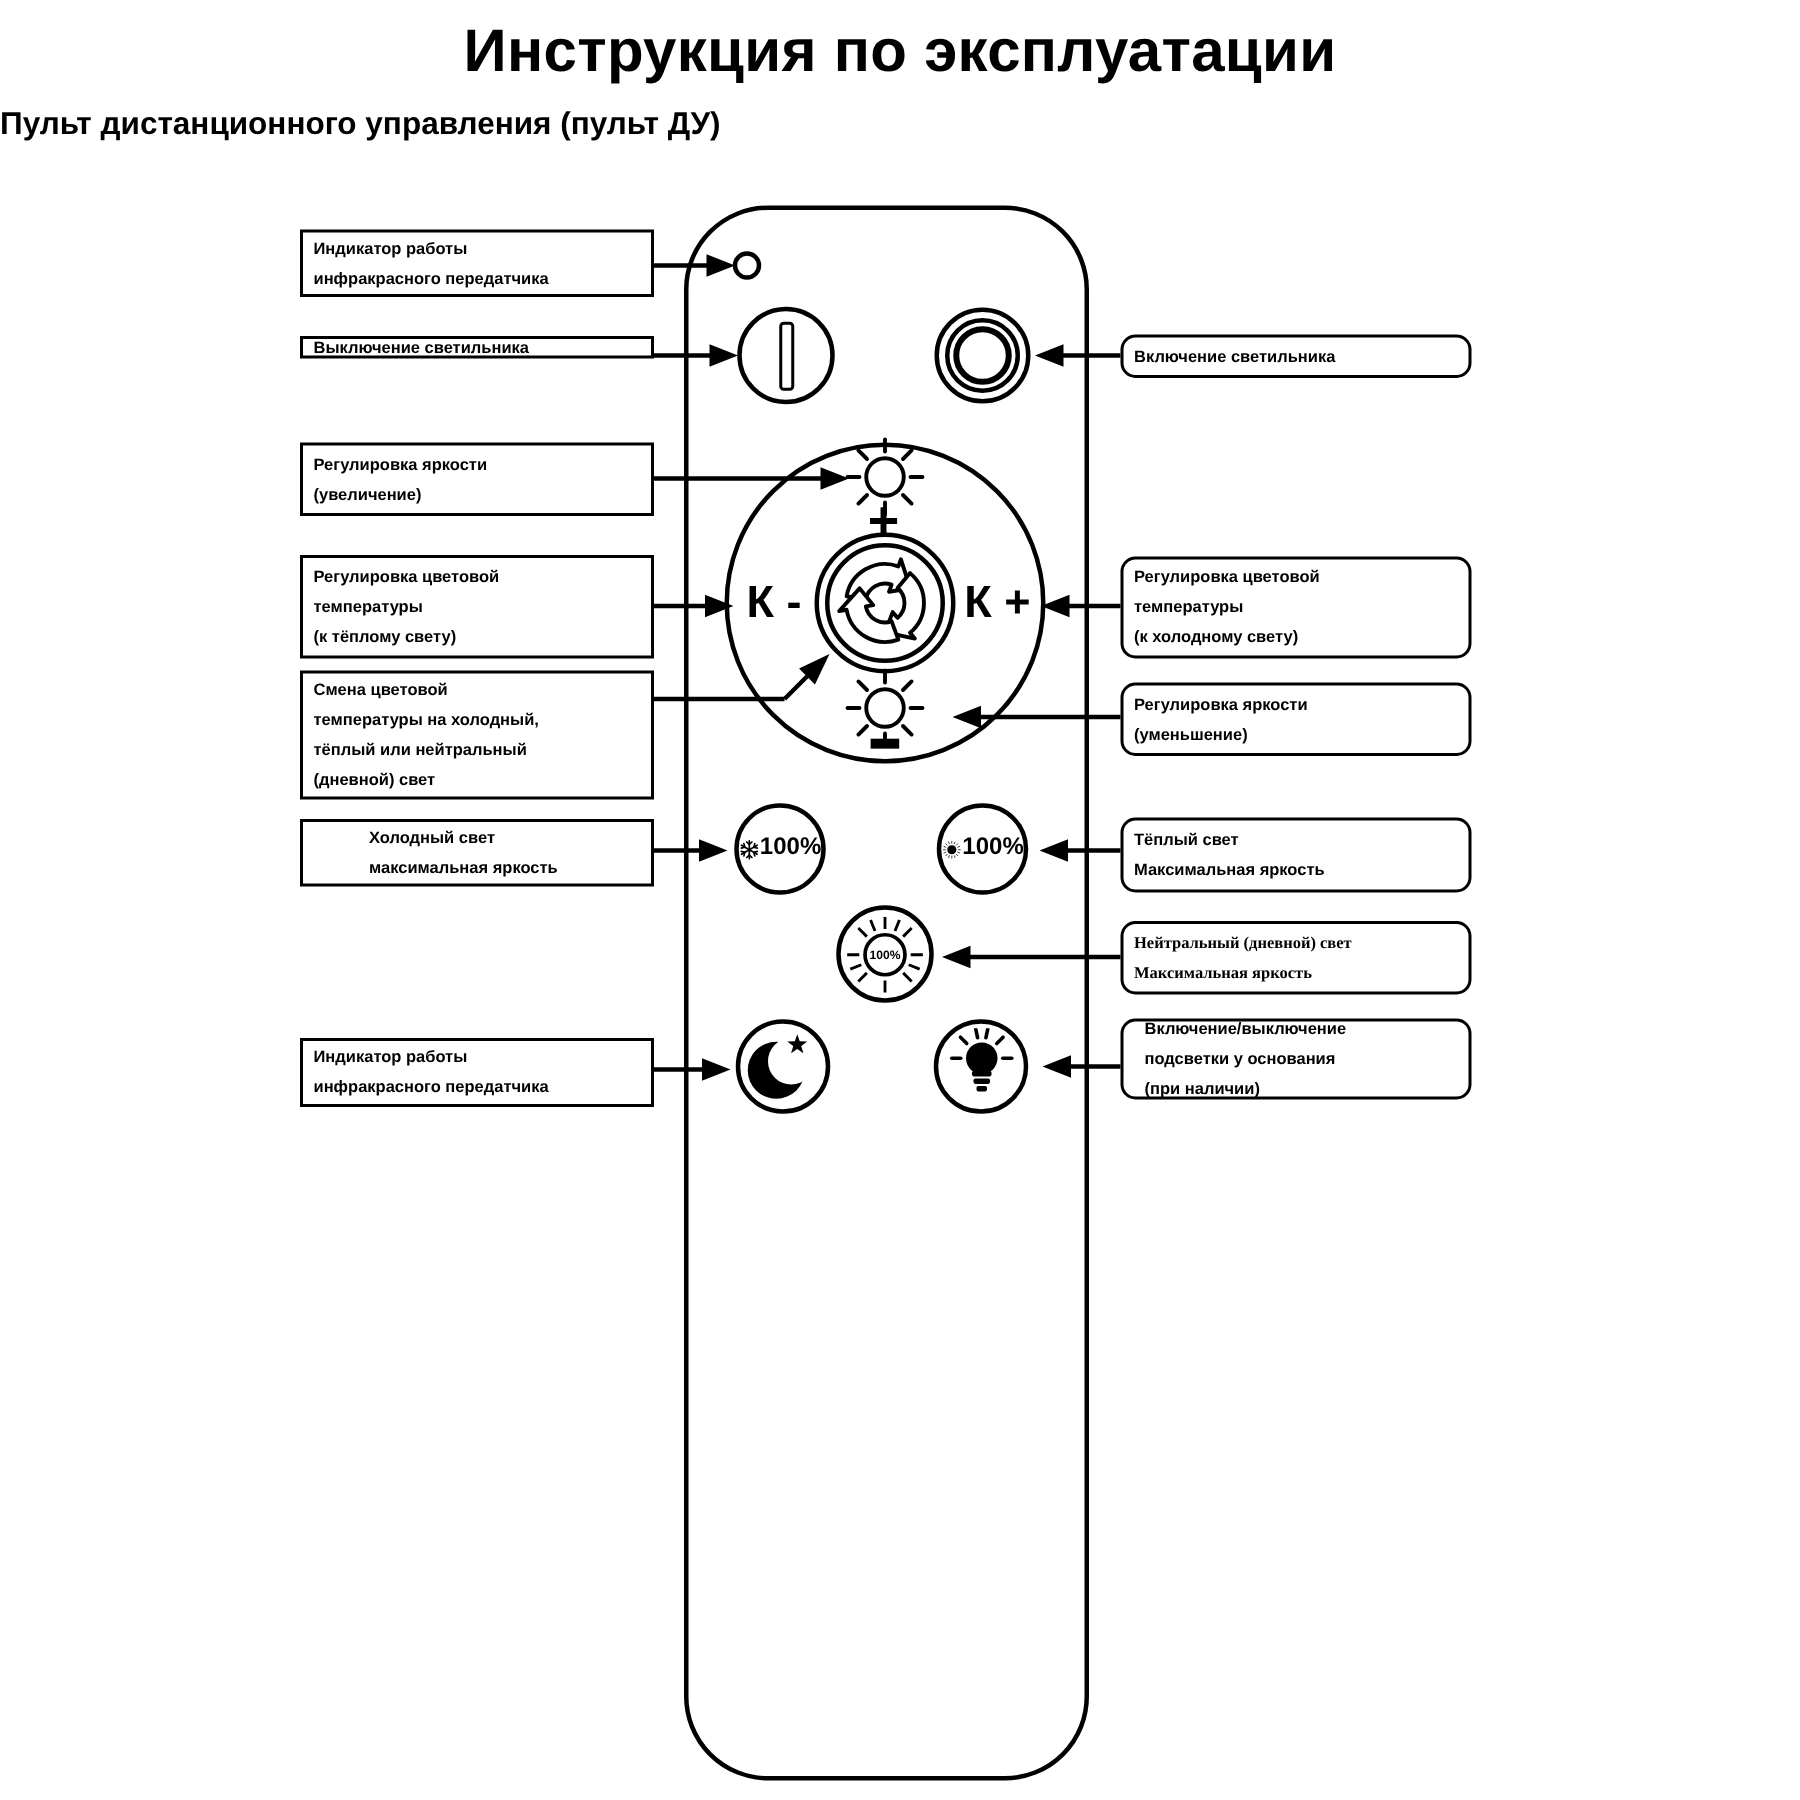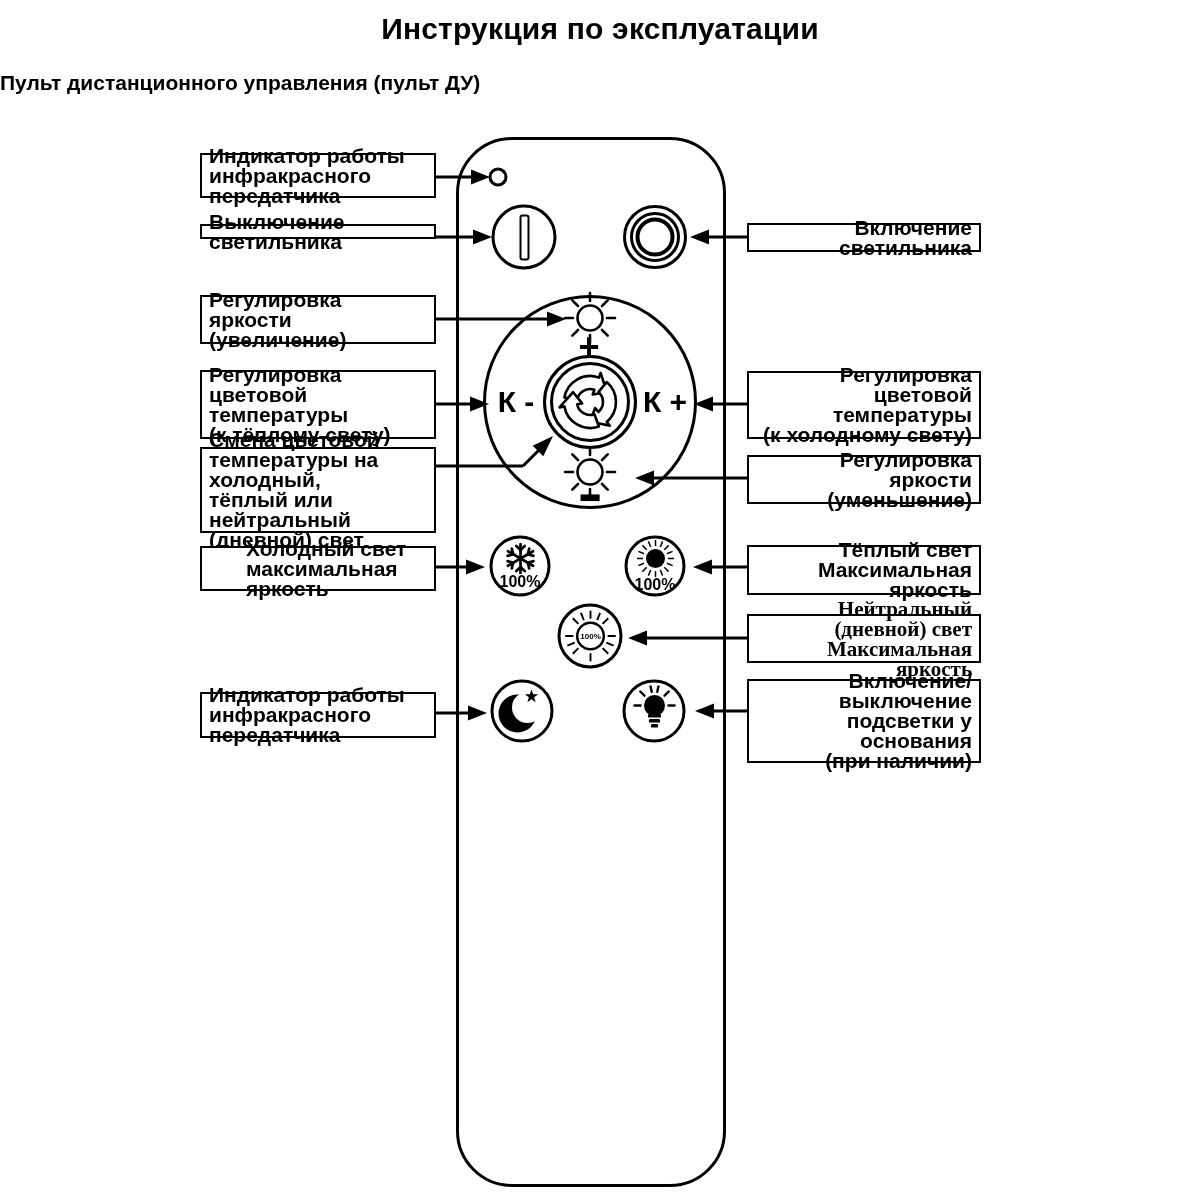--- a/index.html
+++ b/index.html
@@ -2,43 +2,43 @@
 <html><head>
 <meta charset="utf-8">
 <style>
   html,body{margin:0;padding:0;background:#ffffff;}
   .canvas{
     position:relative;width:1200px;height:1200px;background:#ffffff;color:#000;
     font-family:"Liberation Sans",sans-serif;overflow:hidden;
   }
   .page-title{
     position:absolute;top:12px;left:0;width:100%;text-align:center;
-    font-size:30px;font-weight:bold;letter-spacing:.2px;
+    font-size:40px;font-weight:bold;letter-spacing:.2px;
   }
   .page-subtitle{
     position:absolute;top:71px;left:0;width:100%;text-align:left;
     font-size:21px;font-weight:bold;
   }
   .callout{
     position:absolute;box-sizing:border-box;border:2.5px solid #000;background:#fff;
-    display:flex;align-items:center;font-weight:bold;font-size:21px;line-height:20px;
+    display:flex;align-items:center;font-weight:bold;font-size:11px;line-height:20px;
     padding:2px 7px;
   }
   .callout span{white-space:pre-line;display:block;width:100%;}
   .callout.left{left:200px;width:236px;text-align:left;}
-  .callout.right{left:747px;width:234px;text-align:right;justify-content:flex-end;}
+  .callout.right{left:747px;width:234px;justify-content:flex-end;border-radius:10px;}
   .remote{
     position:absolute;left:456px;top:137px;width:270px;height:1050px;
     box-sizing:border-box;border:3px solid #000;border-radius:56px;background:transparent;
   }
   .abs-center{position:absolute;transform:translate(-50%,-50%);}
   .circle{
     position:absolute;transform:translate(-50%,-50%);box-sizing:border-box;
     border:3px solid #000;border-radius:50%;background:#fff;
-    display:flex;flex-direction:column;align-items:center;justify-content:center;
+    display:flex;flex-direction:row;align-items:center;justify-content:center;
   }
   .circle.hollow{background:transparent;}
   .pct{font-size:16px;font-weight:bold;line-height:16px;margin-top:-1px;}
   .ktext{font-size:30px;font-weight:bold;white-space:nowrap;}
   .plus-sign{font-size:36px;font-weight:bold;line-height:30px;}
   .minus-sign{font-size:38px;font-weight:bold;line-height:20px;transform:translate(-50%,-50%) scaleY(1.6);}
   .connectors{position:absolute;left:0;top:0;pointer-events:none;}
   .bar{
     box-sizing:border-box;width:10px;height:46px;border:2.5px solid #000;
     border-radius:3px;background:#fff;
@@ -133,21 +133,21 @@
 (уменьшение)</span>
     </div>
   <div class="callout right" style="top:545px;height:50px;">
       <span>Тёплый свет
 Максимальная яркость</span>
     </div>
   <div class="callout right" style="top:614px;height:49px;font-family:Liberation Serif, serif;">
       <span>Нейтральный (дневной) свет
 Максимальная яркость</span>
     </div>
-  <div class="callout right" style="top:679px;height:84px;padding-left:14px;">
+  <div class="callout right" style="top:679px;height:54px;padding-left:14px;">
       <span>Включение/выключение
 подсветки у основания
 (при наличии)</span>
     </div>
 
   <div class="circle" style="left:498px;top:177px;width:19px;height:19px;"></div>
 
   <div class="circle" style="left:524px;top:237px;width:65px;height:65px;">
     <div class="bar"></div>
   </div>

